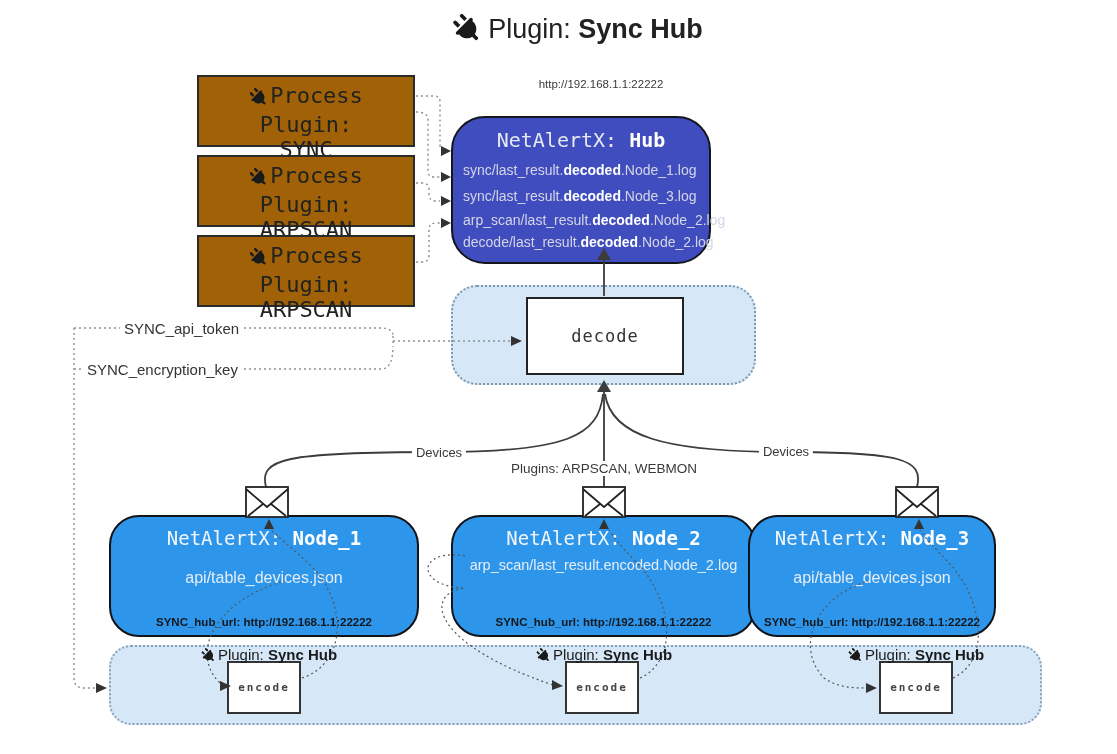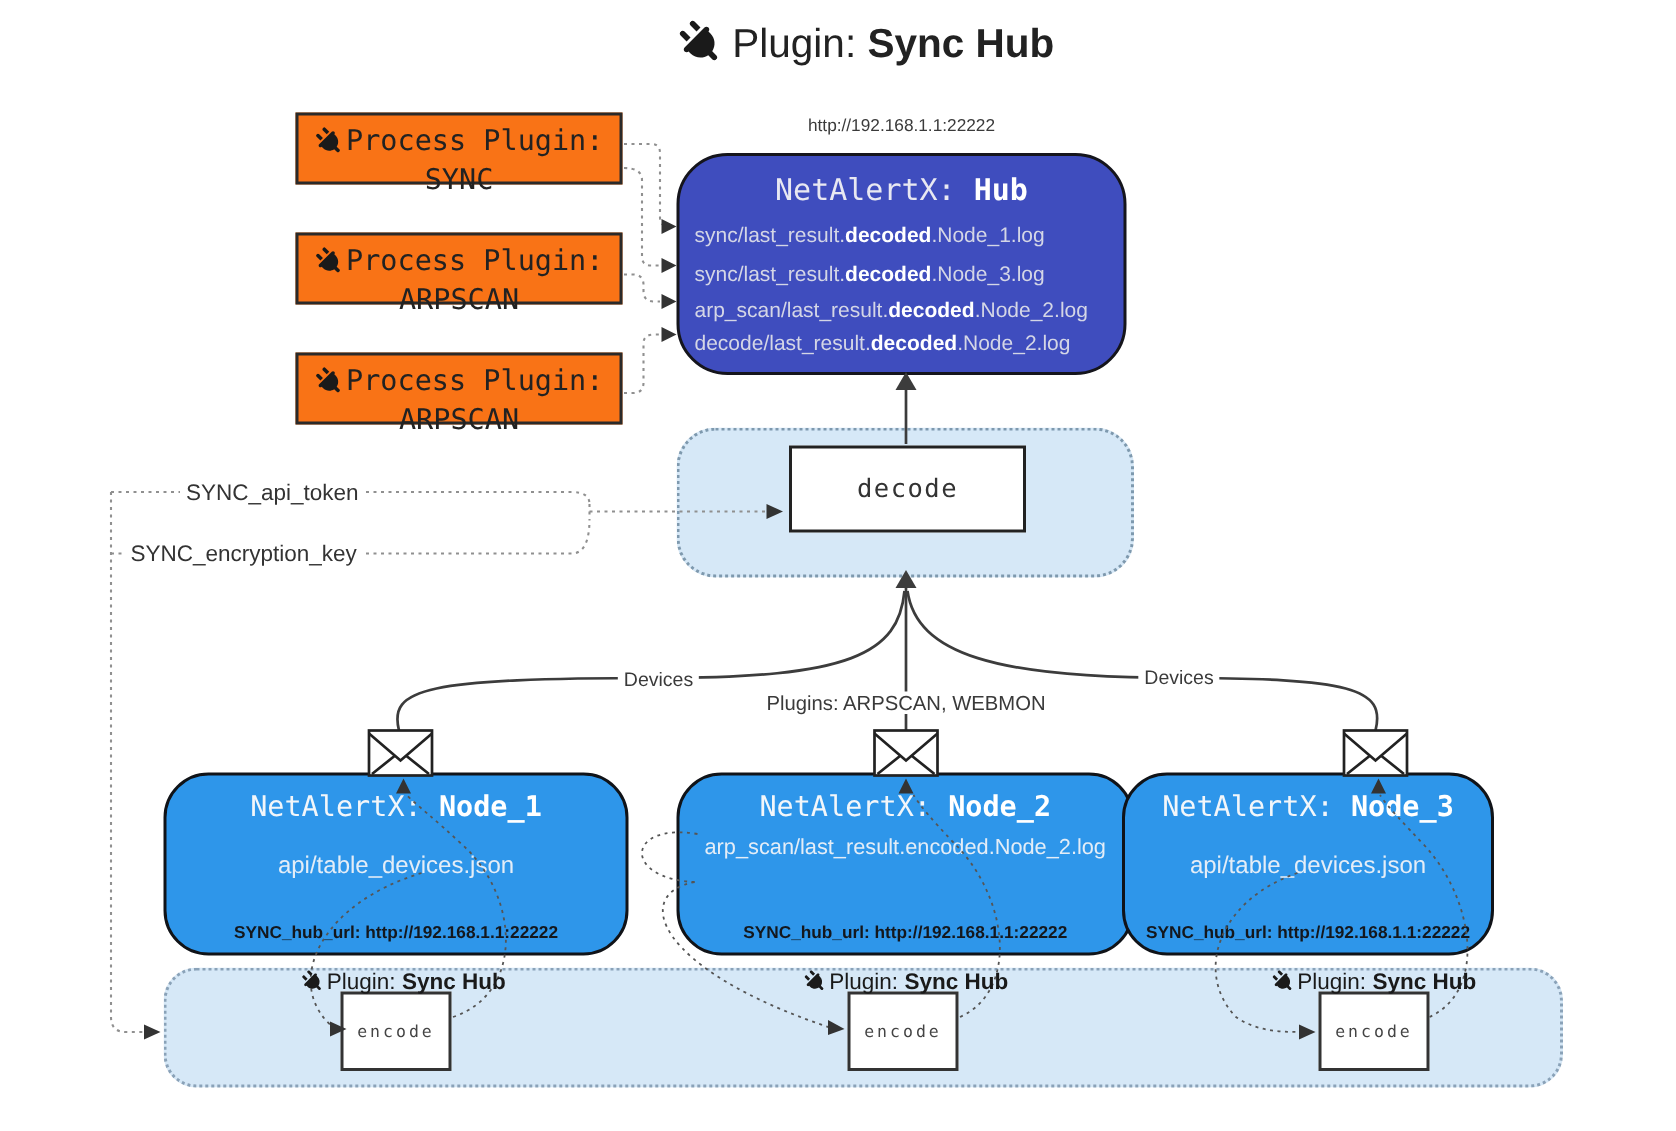--- a/index.html
+++ b/index.html
@@ -3,37 +3,37 @@
 <meta charset="utf-8">
 <style>
   html,body{margin:0;padding:0;background:#fff;}
   .canvas{position:relative;width:1117px;height:754px;background:#fff;overflow:hidden;
           font-family:"Liberation Sans", sans-serif;color:#1a1a1a;margin-left:19px;}
   .mono{font-family:"DejaVu Sans Mono", monospace;}
   
   .page-title{position:absolute;left:0;top:14px;width:100%;text-align:center;font-size:27px;color:#222;}
   .page-title .plug{display:inline-block;vertical-align:-6px;margin-right:6px;}
   .bold{font-weight:bold;}
-  .hub-box{position:absolute;left:432px;top:102px;width:300px;height:148px;background:#3F4DBE;
+  .hub-box{position:absolute;left:432px;top:116px;width:260px;height:148px;background:#3F4DBE;
            border:2px solid #15151c;border-radius:34px;box-sizing:border-box;color:#dcdce8;}
   .hub-title{margin-top:10px;text-align:center;font-size:20px;color:#e8e8f2;}
   .hub-title .bold{color:#fff;}
   .hub-lines{margin-top:5px;padding-left:10px;font-size:14px;white-space:nowrap;}
   .hub-line{line-height:26px;color:#d4d6e6;}
   .hub-line.tight{line-height:22px;}
   .hub-line .bold{color:#fff;}
   
-  .pbox{position:absolute;left:178px;width:218px;height:48px;background:#f97316;border:2px solid #2a2a2a;
-        box-sizing:border-box;text-align:center;font-size:19px;color:#222;}
+  .pbox{position:absolute;left:178px;width:218px;height:72px;background:#a16207;border:2px solid #2a2a2a;
+        box-sizing:border-box;text-align:center;font-size:22px;color:#222;}
   .pbox .l1{margin-top:6px;}
   .pbox .plug{display:inline-block;vertical-align:-4px;margin-right:2px;}
   
   .decode-wrap{position:absolute;left:432px;top:285px;width:305px;height:100px;background:#D6E8F7;
                border:2px dotted #7E99AE;border-radius:26px;box-sizing:border-box;}
-  .decode-box{position:absolute;left:507px;top:297px;width:158px;height:58px;background:#fff;
+  .decode-box{position:absolute;left:507px;top:297px;width:158px;height:78px;background:#fff;
               border:2px solid #222;box-sizing:border-box;display:flex;align-items:center;justify-content:center;
               font-size:17px;color:#333;letter-spacing:1px;}
   
   .lbl{position:absolute;background:#fff;padding:0 4px;white-space:nowrap;color:#3a3a3a;}
   .key-lbl{font-size:15px;color:#333;}
   .edge-lbl{font-size:13px;transform:translateX(-50%);}
   
   .node{position:absolute;top:515px;height:122px;background:#2E96EA;border:2px solid #101318;
         border-radius:30px;box-sizing:border-box;color:#fff;}
   .node-title{position:absolute;top:10px;left:0;width:100%;text-align:center;font-size:19px;color:#f2f6fa;}
@@ -41,21 +41,21 @@
   .node-line{position:absolute;left:0;width:100%;text-align:center;font-size:14.5px;color:#e4edf7;white-space:nowrap;}
   .node-footer{position:absolute;bottom:7px;left:0;width:100%;text-align:center;font-size:11.5px;
                font-weight:600;color:#14171c;}
   
   .encode-wrap{position:absolute;left:90px;top:645px;width:933px;height:80px;background:#D6E8F7;
                border:2px dotted #8AA2B8;border-radius:22px;box-sizing:border-box;}
   .plugin-lbl{position:absolute;top:646px;transform:translateX(-50%);font-size:15px;color:#1a1a1a;white-space:nowrap;}
   .plugin-lbl .plug{display:inline-block;vertical-align:-3px;margin-right:2px;}
   .encode-box{position:absolute;top:661px;width:74px;height:53px;background:#fff;border:2px solid #333;
               box-sizing:border-box;display:flex;align-items:center;justify-content:center;
-              font-size:11px;letter-spacing:2px;color:#444;}
+              font-size:11px;letter-spacing:2px;color:#444;font-weight:bold;}
   
   .lines-svg{position:absolute;left:0;top:0;z-index:5;pointer-events:none;}
   .over{z-index:6;}
 </style>
 </head>
 <body>
 
 <div class="canvas">
 
   <div class="page-title">

